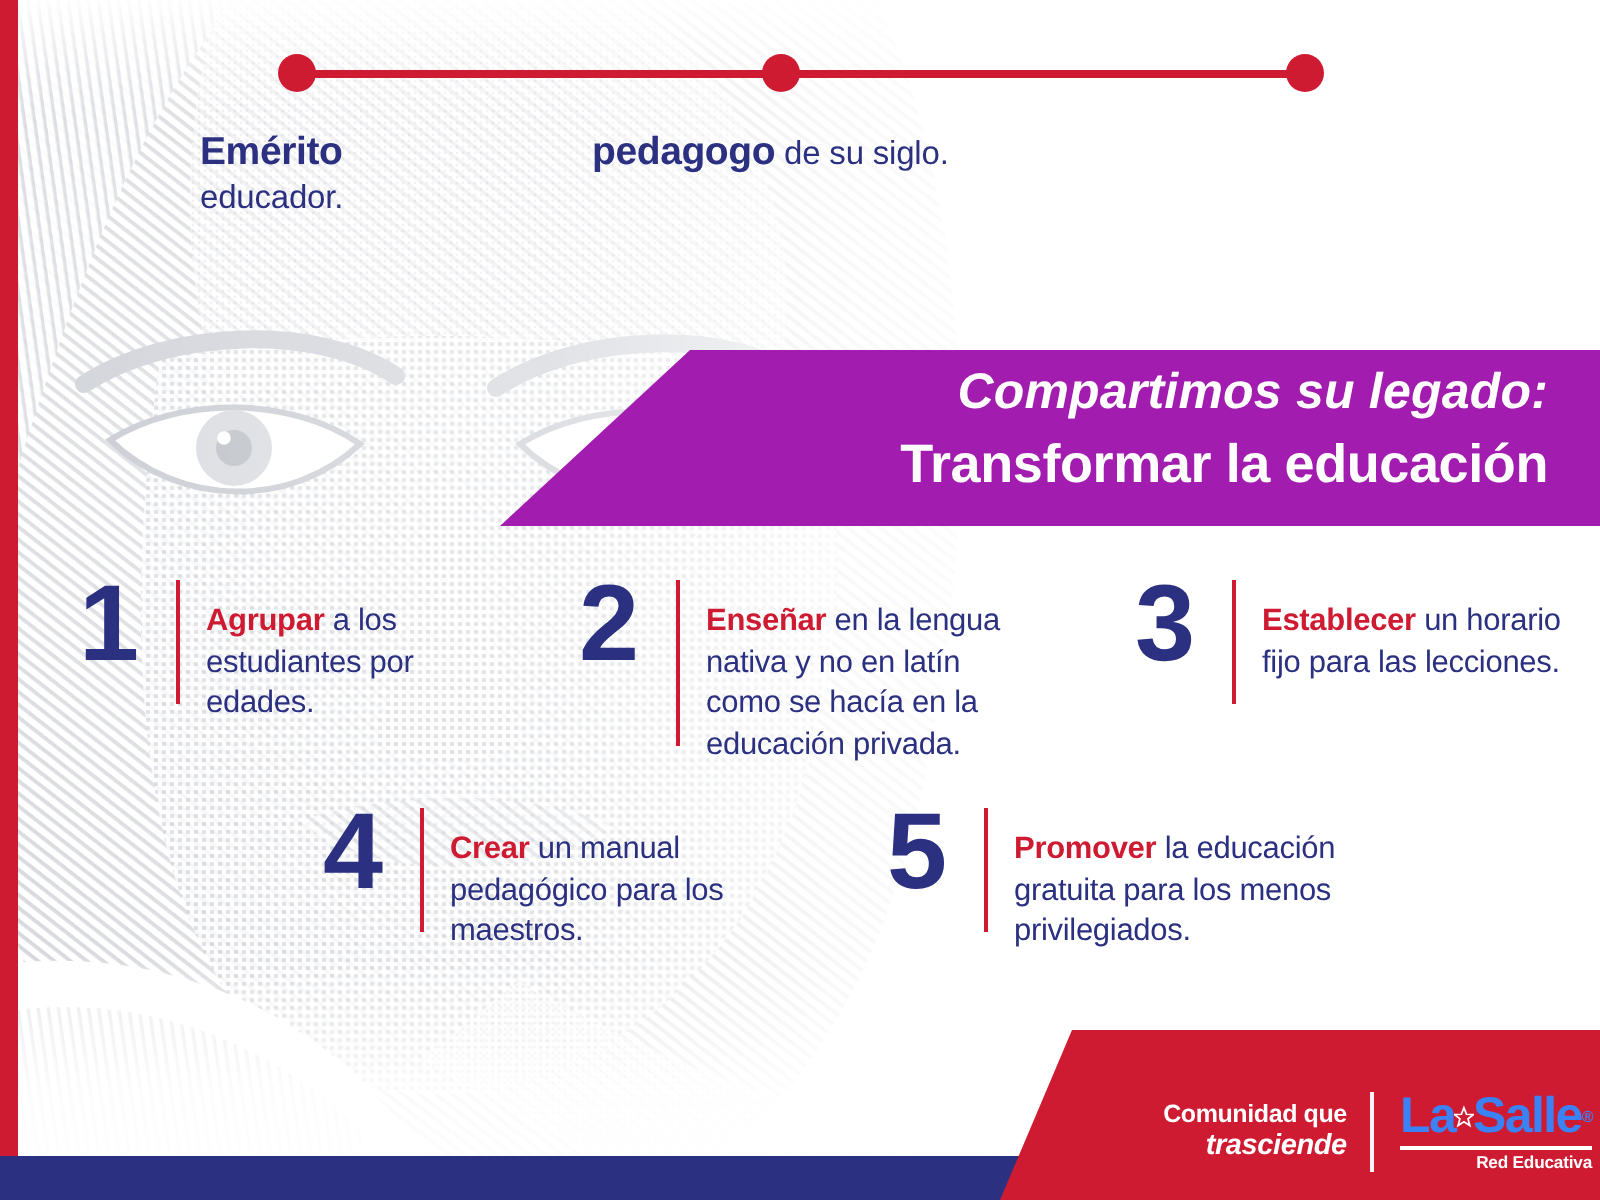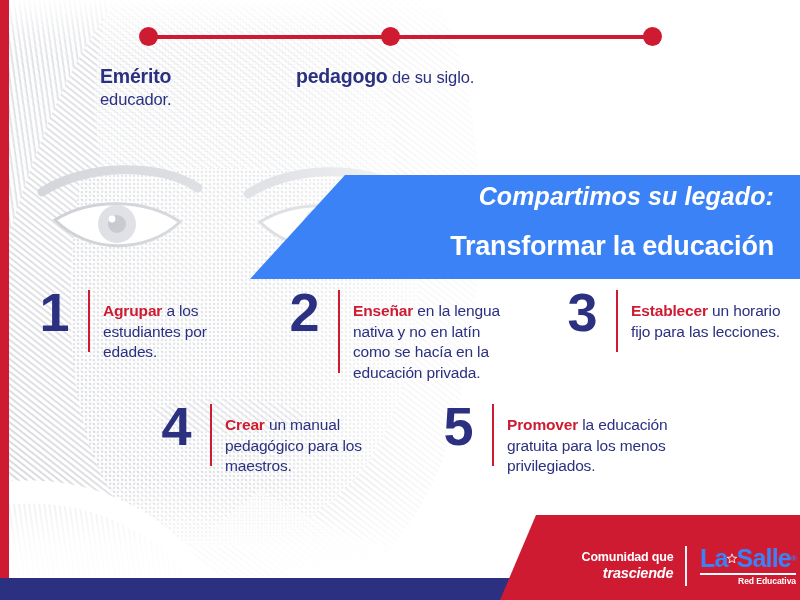--- a/index.html
+++ b/index.html
@@ -97,22 +97,22 @@
     font-weight: 400;
     color: #2b3080;
     font-size: 16.5px;
     letter-spacing: -0.1px;
   }
 
   
   .banner {
     position: absolute;
     left: 250px; top: 175px;
-    width: 550px; height: 104px;
-    background: #3b82f6;
+    width: 550px; height: 88px;
+    background: #a21caf;
     clip-path: polygon(95px 0, 100% 0, 100% 100%, 0 100%);
     z-index: 5;
   }
   .banner-inner {
     position: absolute;
     right: 26px; top: 6px;
     text-align: right;
     width: 430px;
   }
   .banner-line1 {
@@ -123,21 +123,21 @@
     letter-spacing: 0.1px;
     line-height: 1.22;
     white-space: nowrap;
   }
   .banner-line2 {
     color: #ffffff;
     font-weight: 700;
     font-size: 27px;
     letter-spacing: -0.2px;
     line-height: 1.2;
-    margin-top: 18px;
+    margin-top: 4px;
     white-space: nowrap;
   }
 
   
   .point {
     position: absolute;
     z-index: 5;
     display: flex;
     align-items: flex-start;
   }

